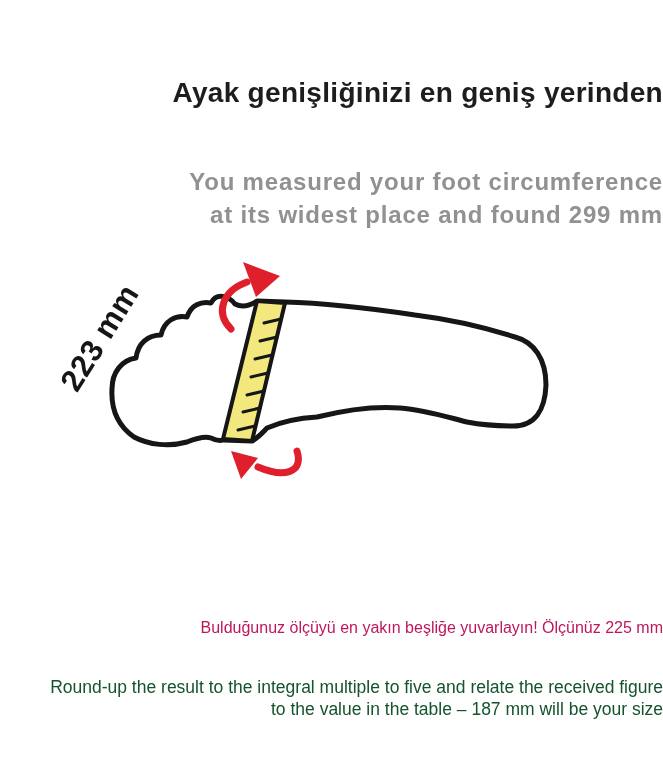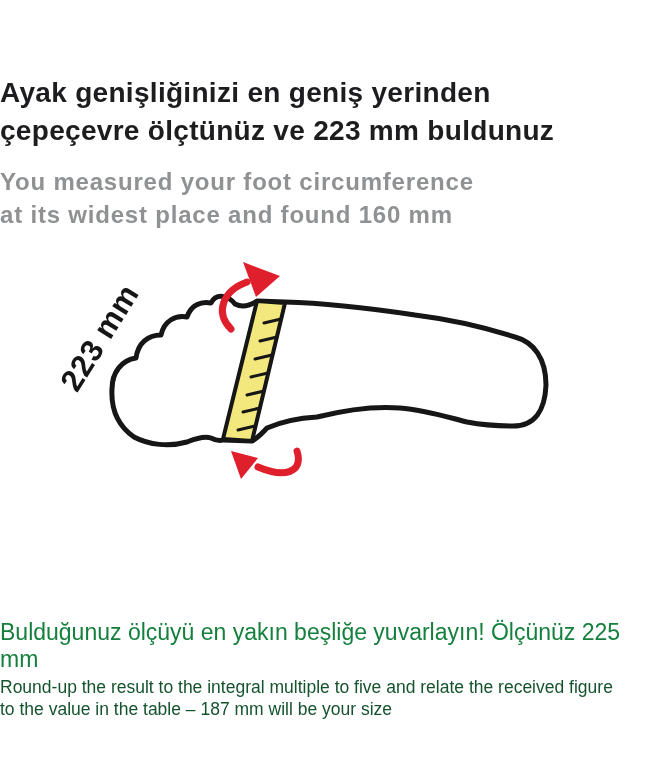--- a/index.html
+++ b/index.html
@@ -4,42 +4,42 @@
 <style>
   html, body { margin: 0; padding: 0; background: #ffffff; }
   .canvas {
     position: relative;
     width: 663px;
     height: 780px;
     background: #ffffff;
     overflow: hidden;
     font-family: "Liberation Sans", sans-serif;
   }
-  .center-text { position: absolute; left: 0; width: 663px; text-align: left; }
+  .center-text { position: absolute; left: 0; width: 663px; text-align: right; }
   .title-tr {
     top: 74px;
     font-size: 28px;
     font-weight: 700;
     color: #1d1d1f;
     line-height: 38px;
     letter-spacing: 0.3px;
   }
   .subtitle-en {
     top: 165px;
     font-size: 24px;
     font-weight: 700;
     color: #8f9193;
     line-height: 33px;
     letter-spacing: 0.8px;
   }
   .note-tr {
     top: 619px;
-    font-size: 23px;
+    font-size: 16px;
     font-weight: 400;
-    color: #15803d;
+    color: #be185d;
   }
   .note-en {
     top: 676px;
     font-size: 17.5px;
     font-weight: 400;
     color: #14532d;
     line-height: 22px;
   }
   .diagram-wrap {
     position: absolute;
@@ -62,26 +62,25 @@
     white-space: nowrap;
   }
 </style>
 </head>
 <body>
 
 <div class="canvas">
 
   <div class="center-text title-tr">
     <div>Ayak genişliğinizi en geniş yerinden</div>
-    <div>çepeçevre ölçtünüz ve 223 mm buldunuz</div>
   </div>
 
   <div class="center-text subtitle-en">
     <div>You measured your foot circumference</div>
-    <div>at its widest place and found 160 mm</div>
+    <div>at its widest place and found 299 mm</div>
   </div>
 
   <div class="measure-label">223 mm</div>
 
   <div class="diagram-wrap">
     <svg width="560" height="260" viewBox="0 0 560 260">
 
       <path fill="#ffffff" stroke="#161616" stroke-width="5" stroke-linejoin="round" stroke-linecap="round" d="M 212,56
                C 203,62 196,62 190,59
                C 183,50 171,48 166,58

